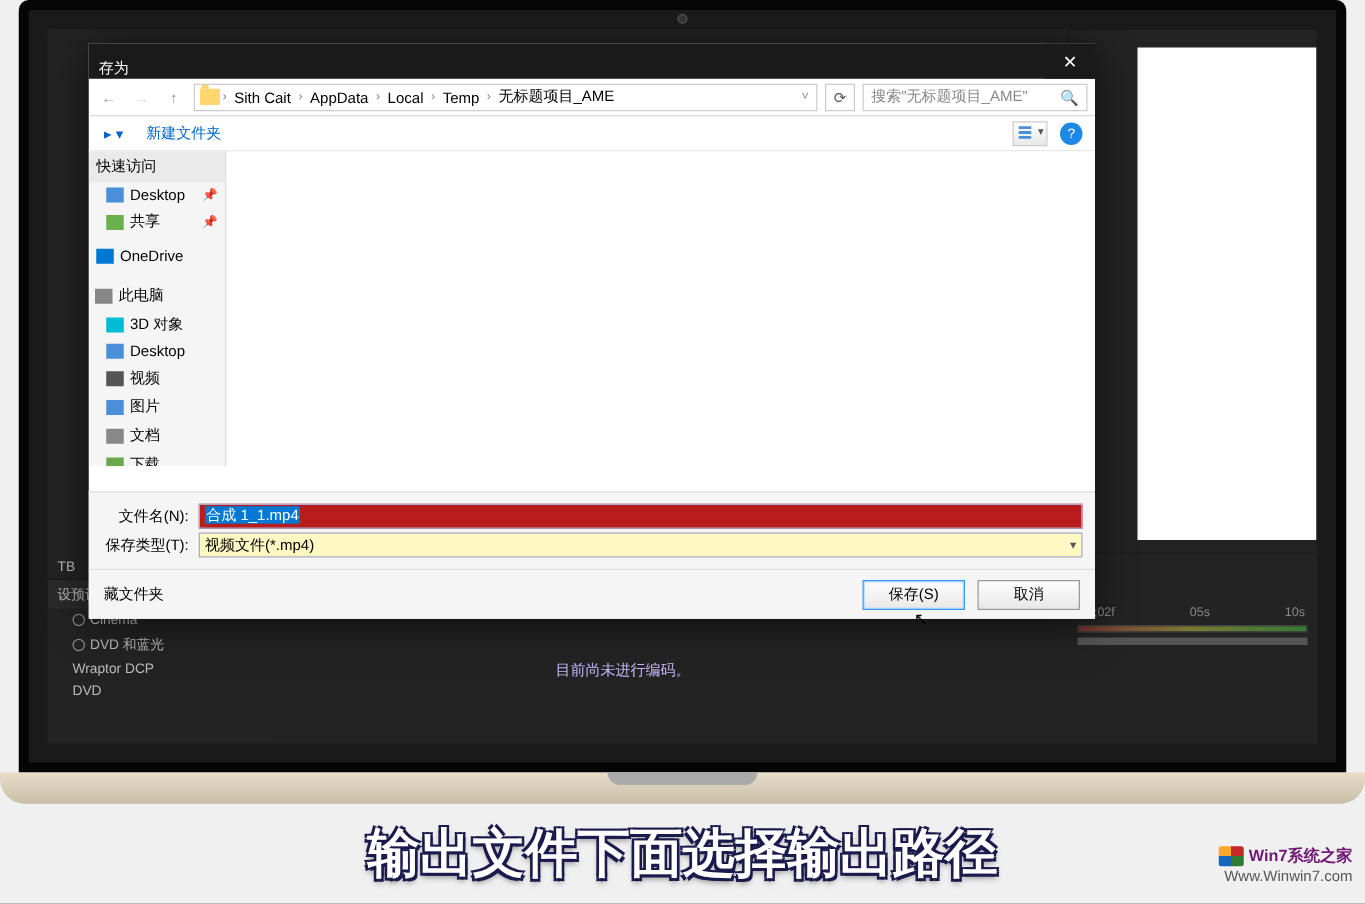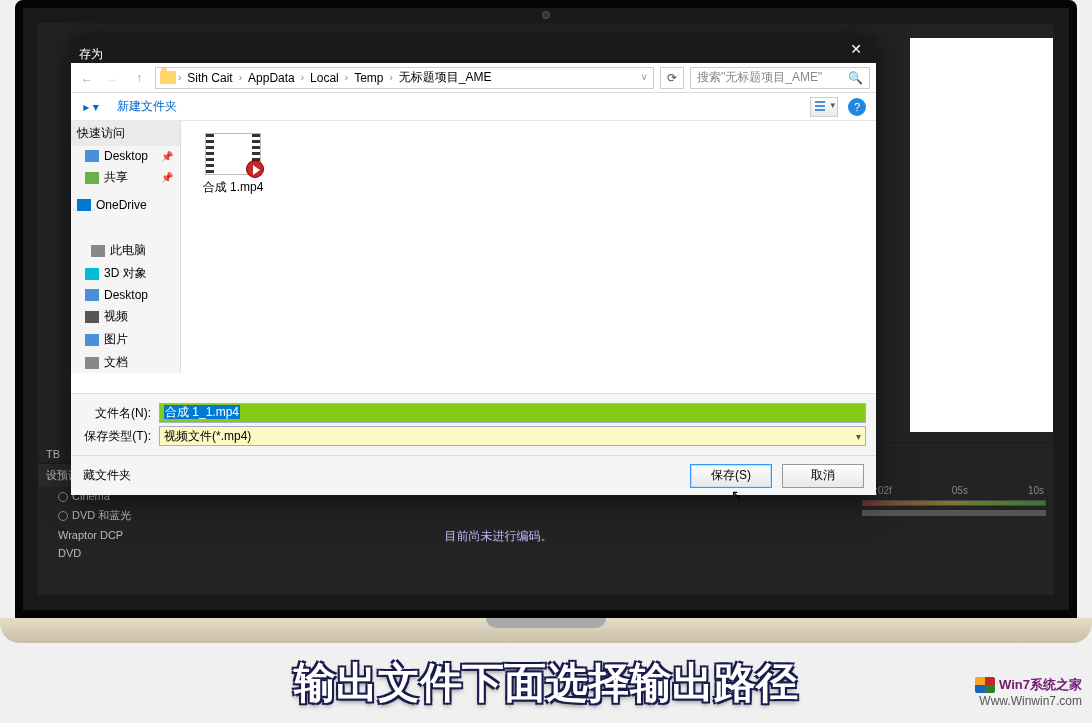--- a/index.html
+++ b/index.html
@@ -67,21 +67,21 @@
 .file-item { width: 80px; text-align: center; font-size: 12px; cursor: pointer; }
 .file-thumb { width: 56px; height: 42px; margin: 0 auto 4px; background: #fff; border: 1px solid #bbb; position: relative; }
 .film-l, .film-r { position: absolute; top: 0; bottom: 0; width: 8px; background: repeating-linear-gradient(#333 0, #333 3px, #fff 3px, #fff 6px); }
 .film-l { left: 0; } .film-r { right: 0; }
 .play-badge { position: absolute; right: -4px; bottom: -4px; width: 18px; height: 18px; background: #c62828; border-radius: 50%; border: 1px solid #8b0000; }
 .play-badge::after { content: ''; position: absolute; left: 6px; top: 4px; border-left: 7px solid #fff; border-top: 5px solid transparent; border-bottom: 5px solid transparent; }
 .dlg-fields { padding: 6px 10px; font-size: 12px; background: #f5f5f5; border-top: 1px solid #ddd; margin-top: 20px; }
 .field-row { display: flex; align-items: center; margin: 3px 0; gap: 8px; }
 .field-label { width: 70px; text-align: right; }
 .field-input { flex: 1; height: 20px; border: 1px solid #aac; background: #fef9c3; padding: 0 4px; font-size: 12px; }
-.field-input.sel { background: #84cc16; }
+.field-input.sel { background: #b91c1c; }
 .field-input .selected-text { background: #0078d4; color: #fff; padding: 0 1px; }
 .dlg-footer { height: 40px; display: flex; align-items: center; padding: 0 12px; gap: 10px; background: #f5f5f5; border-top: 1px solid #ddd; font-size: 12px; }
 .ft-spacer { flex: 1; }
 .ft-btn { width: 82px; height: 24px; border: 1px solid #999; background: linear-gradient(#fdfdfd,#e8e8e8); cursor: pointer; font-size: 12px; }
 .ft-btn.primary { border: 1px solid #3399ff; box-shadow: 0 0 0 1px #bde0ff inset; position: relative; }
 .cursor { position: absolute; left: 50%; top: 100%; font-size: 14px; color: #000; }
 
 
 .base { position: absolute; left: 0; right: 0; bottom: 80px; height: 25px; background: linear-gradient(#e6dcc8, #c9bfa8); border-radius: 0 0 20px 20px; }
 .notch { position: absolute; left: 50%; top: 0; transform: translateX(-50%); width: 120px; height: 10px; background: #aaa; border-radius: 0 0 10px 10px; }
@@ -177,21 +177,21 @@
               </div>
             <div class="sb-item">
                 <span class="ico ico-share"></span>
                 <span>共享</span>
                 <span class="pin">📌</span>
               </div>
             <div class="sb-item" style="padding-left:6px;margin-top:6px;">
                 <span class="ico ico-onedrive"></span>
                 <span>OneDrive</span>
               </div>
-            <div class="sb-item" style="padding-left:20px;margin-top:24px;">
+            <div class="sb-item" style="padding-left:5px;margin-top:10px;">
                 <span class="ico ico-pc"></span>
                 <span>此电脑</span>
               </div>
             <div class="sb-item">
                 <span class="ico ico-3d"></span>
                 <span>3D 对象</span>
               </div>
             <div class="sb-item">
                 <span class="ico ico-desktop"></span>
                 <span>Desktop</span>
@@ -209,30 +209,20 @@
                 <span>文档</span>
               </div>
             <div class="sb-item">
                 <span class="ico ico-dl"></span>
                 <span>下载</span>
               </div>
             <div class="sb-item">
                 <span class="ico ico-music"></span>
                 <span>音乐</span>
               </div>
-          </div>
-          <div class="file-area">
-            <div class="file-item">
-              <div class="file-thumb">
-                <div class="film-l"></div>
-                <div class="film-r"></div>
-                <div class="play-badge"></div>
-              </div>
-              <div>合成 1.mp4</div>
-            </div>
           </div>
         </div>
         <div class="dlg-fields">
           <div class="field-row">
             <span class="field-label">文件名(N):</span>
             <div class="field-input sel"><span class="selected-text">合成 1_1.mp4</span></div>
           </div>
           <div class="field-row">
             <span class="field-label">保存类型(T):</span>
             <div class="field-input" style="display:flex;justify-content:space-between;align-items:center;">

